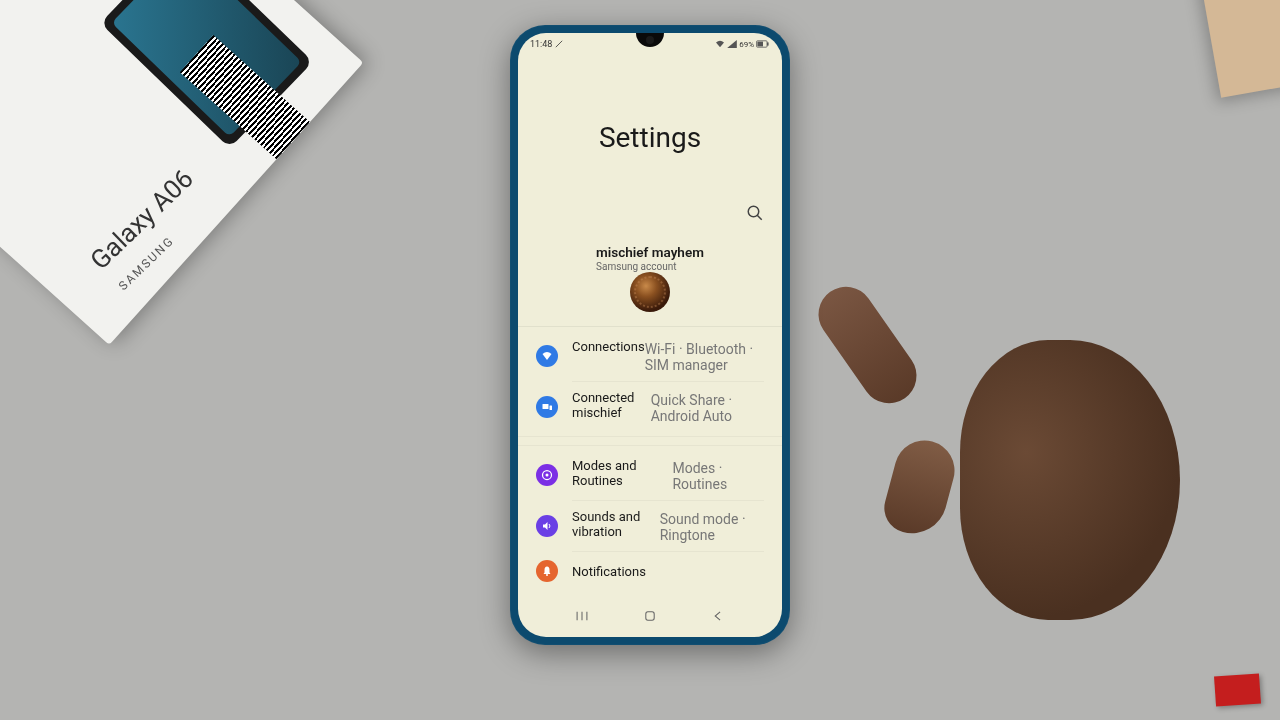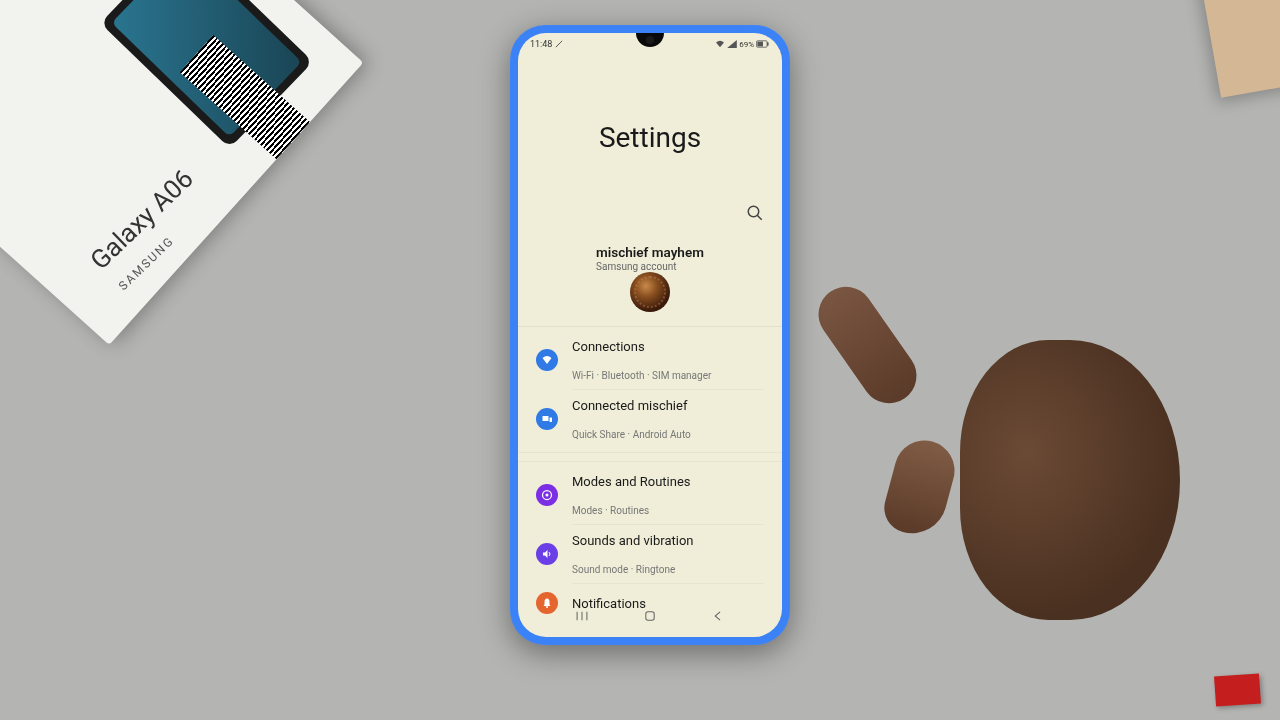--- a/index.html
+++ b/index.html
@@ -146,21 +146,21 @@
       transform: rotate(15deg);
     }
     
     
     .phone-frame {
       position: absolute;
       left: 510px;
       top: 25px;
       width: 280px;
       height: 620px;
-      background: #3b82f6;
+      background: #0c4a6e;
       border-radius: 35px;
       box-shadow: 0 8px 30px rgba(0,0,0,0.4), inset 0 0 2px rgba(255,255,255,0.1);
       padding: 8px;
     }
     
     .phone-screen {
       width: 100%;
       height: 100%;
       background: #f0eed9;
       border-radius: 28px;
@@ -307,33 +307,33 @@
     }
     
     .icon-connections { background: #2f7ae5; }
     .icon-connected { background: #2f7ae5; }
     .icon-modes { background: #7b2fe5; }
     .icon-sounds { background: #6a3fe5; }
     .icon-notifications { background: #e5652f; }
     
     .item-text {
       display: flex;
-      flex-direction: column;
+      flex-direction: row;
     }
     
     .item-title {
       font-size: 13px;
       color: #1a1a1a;
       font-weight: 400;
     }
     
     .item-sub {
-      font-size: 10px;
+      font-size: 14px;
       color: #777;
-      margin-top: 16px;
+      margin-top: 2px;
     }
     
     .section-gap {
       height: 10px;
       border-top: 1px solid rgba(0,0,0,0.04);
       border-bottom: 1px solid rgba(0,0,0,0.04);
     }
     
     .nav-bar {
       position: absolute;

